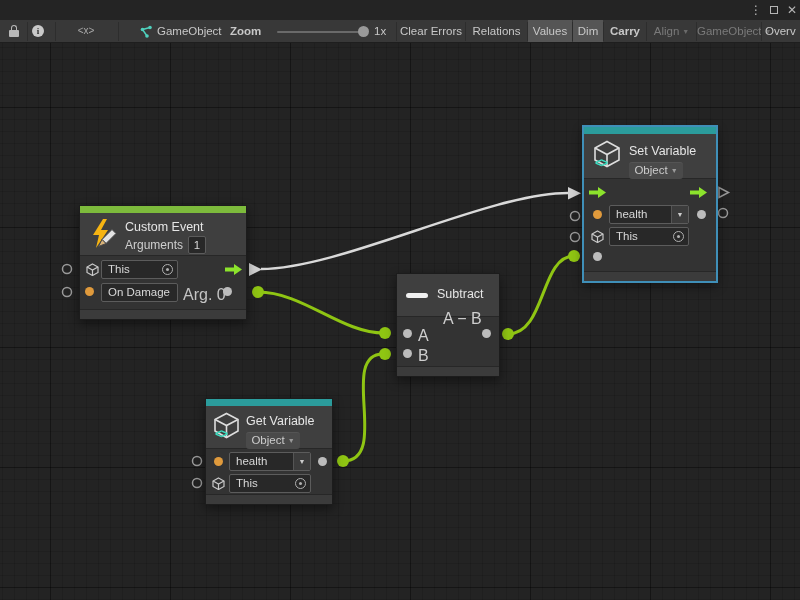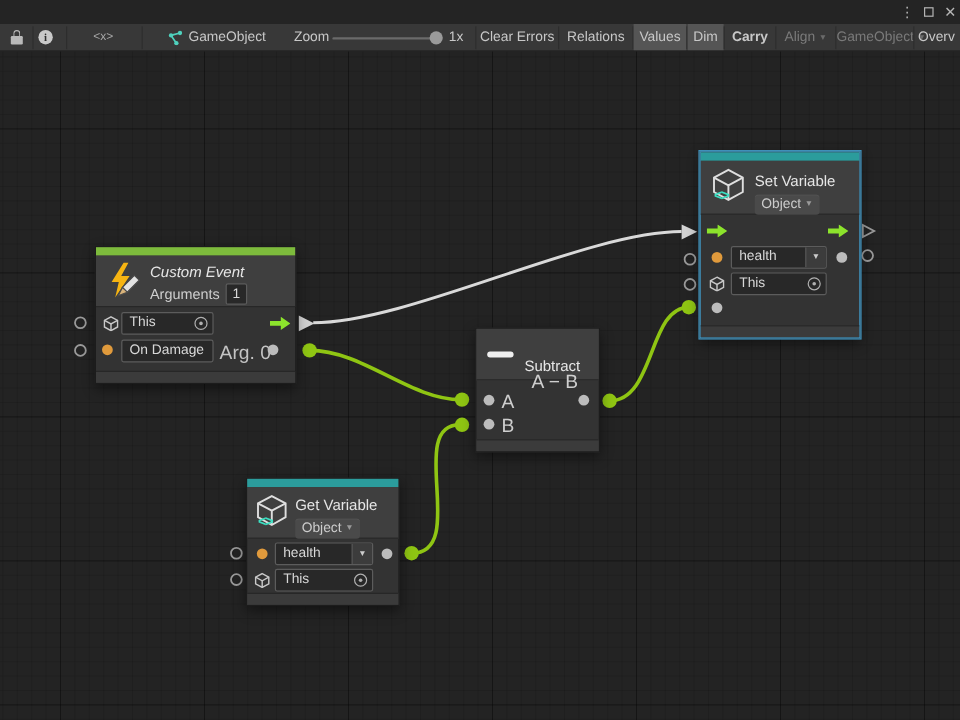--- a/index.html
+++ b/index.html
@@ -124,21 +124,21 @@
     <div class="tsep" style="left:118px;"></div>
 
     <svg width="13" height="13" style="position:absolute;left:139px;top:5px;">
       <polyline points="11,2.5 3.5,4.5 8,11" stroke="#4fd1bd" stroke-width="1.5" fill="none"></polyline>
       <circle cx="11" cy="2.5" r="1.8" fill="#4fd1bd"></circle>
         <circle cx="3.5" cy="4.5" r="1.8" fill="#4fd1bd"></circle>
         <circle cx="8" cy="11" r="1.8" fill="#4fd1bd"></circle>
     </svg>
     <div class="tbtn" style="left:157px;">GameObject</div>
 
-    <div class="tbtn" style="left:245px;">Zoom</div>
+    <div class="tbtn" style="left:230px;font-weight:bold;">Zoom</div>
     <div class="slider-track"></div>
     <div class="slider-handle"></div>
     <div class="tbtn" style="left:374px;">1x</div>
 
     <div class="tsep" style="left:396px;"></div>
     <div class="tbtn" style="left:397px;width:68px;">Clear Errors</div>
     <div class="tsep" style="left:465px;"></div>
     <div class="tbtn" style="left:466px;width:61px;">Relations</div>
     <div class="tsep" style="left:527px;"></div>
     <div class="tbtn active" style="left:528px;width:44px;">Values</div>
@@ -187,21 +187,21 @@
   </svg>
 
   <div class="node" style="left:79px;top:205px;width:168px;height:115px;">
     <div class="nbar" style="background:var(--event-green);"></div>
     <div class="nheader" style="top:7px;height:43px;">
       <svg width="32" height="34" style="position:absolute;left:9px;top:5px;">
         <polygon points="14,1 4,17 10,17 7,30 19,12 12,12 18,1" fill="#f6b412"></polygon>
         <polygon points="13,21.5 23,11.5 27,15.5 17,25.5" fill="#e3e3e3" stroke="#4a4a4a" stroke-width="1"></polygon>
         <polygon points="13,21.5 17,25.5 9.5,28.5" fill="#d9b37a" stroke="#4a4a4a" stroke-width="1"></polygon>
       </svg>
-      <div class="ntitle" style="left:45px;top:7px;font-style:italic;">Custom Event</div>
+      <div class="ntitle" style="left:45px;top:7px;">Custom Event</div>
       <div class="nlabel" style="left:45px;top:25px;font-size:12px;">Arguments</div>
       <div class="field" style="left:108px;top:23px;width:18px;height:18px;padding-left:0;text-align:center;line-height:16px;">1</div>
     </div>
 
     <svg width="13" height="13" style="position:absolute;left:6px;top:57px;">
       <polygon points="6.5,1 12,4 12,9.5 6.5,12.5 1,9.5 1,4" stroke="#c9c9c9" stroke-width="1.2" fill="none"></polygon>
       <polyline points="1,4 6.5,7 12,4" stroke="#c9c9c9" stroke-width="1.2" fill="none"></polyline>
       <line x1="6.5" y1="7" x2="6.5" y2="12.5" stroke="#c9c9c9" stroke-width="1.2"></line>
     </svg>
     <div class="field" style="left:21px;top:54px;width:77px;height:19px;">
@@ -292,21 +292,21 @@
     <div class="field" style="left:23px;top:75px;width:82px;height:19px;">
       <span>This</span>
       <span class="target" style="position:absolute;right:4px;top:3px;"></span>
     </div>
     <div class="nfooter" style="top:95px;"></div>
   </div>
 
   <div class="node" style="left:396px;top:273px;width:104px;height:104px;">
     <div class="nheader" style="top:0;height:43px;">
       <div class="minus-icon" style="left:9px;top:19px;"></div>
-      <div class="ntitle" style="left:40px;top:24px;">Subtract</div>
+      <div class="ntitle" style="left:40px;top:13px;">Subtract</div>
     </div>
     <span class="dot gray" style="left:6px;top:55px;"></span>
     <div class="nlabel" style="left:21px;top:53px;">A</div>
     <div class="nlabel" style="left:46px;top:36px;">A − B</div>
     <span class="dot gray" style="left:85px;top:55px;"></span>
     <span class="dot gray" style="left:6px;top:75px;"></span>
     <div class="nlabel" style="left:21px;top:73px;">B</div>
     <div class="nfooter" style="top:92px;"></div>
   </div>
 

